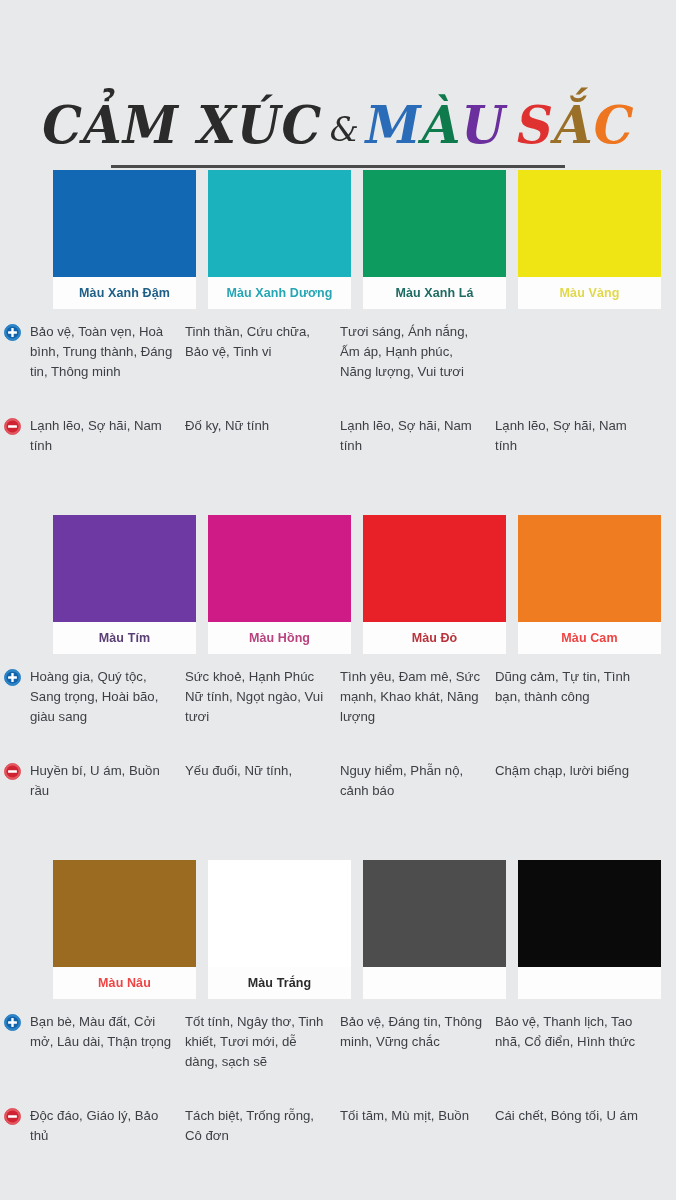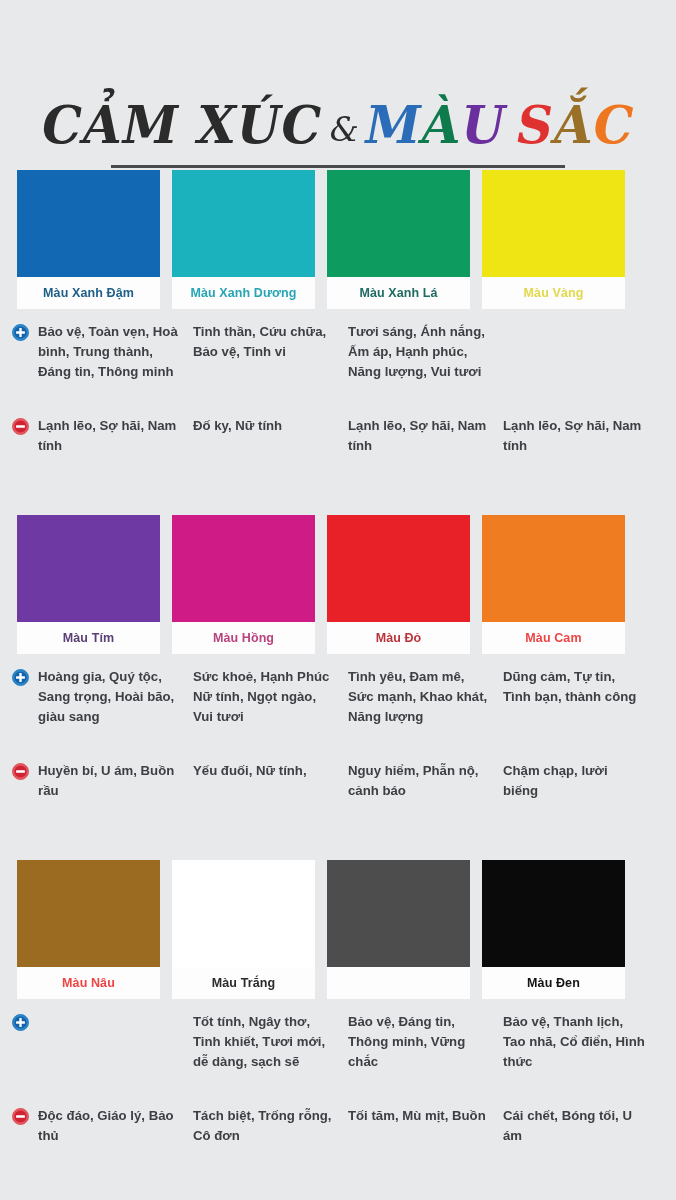--- a/index.html
+++ b/index.html
@@ -57,21 +57,21 @@
     left: 0;
     width: 676px;
   }
   .row {
     position: relative;
     width: 676px;
     height: 345px;
   }
   .cards {
     display: flex;
-    padding-left: 17px;
+    padding-left: 53px;
     box-sizing: border-box;
   }
   .card {
     width: 143px;
     margin-right: 12px;
     background: #fdfdfd;
     box-sizing: border-box;
   }
   .card .swatch {
     height: 107px;
@@ -83,24 +83,23 @@
     text-align: center;
     font-size: 12.5px;
     font-weight: bold;
     letter-spacing: .1px;
     white-space: nowrap;
   }
 
   
   .traits {
     display: flex;
-    padding-left: 38px;
+    padding-left: 30px;
     box-sizing: border-box;
     margin-top: 13px;
-    font-weight: bold;
   }
   .traits.neg { margin-top: 10px; }
   .tcol {
     width: 143px;
     margin-right: 12px;
     font-size: 13.2px;
     line-height: 20px;
     color: #3c3f44;
     position: relative;
   }
@@ -265,33 +264,33 @@
         </div>
         <div class="card">
           <div class="swatch" style="background: rgb(255, 255, 255);"></div>
           <div class="caption" style="color: rgb(43, 43, 43);">Màu Trắng</div>
         </div>
         <div class="card">
           <div class="swatch" style="background: rgb(77, 77, 77);"></div>
         </div>
         <div class="card">
           <div class="swatch" style="background: rgb(10, 10, 10);"></div>
-          <div class="caption" style="color: rgb(19, 19, 19);">Màu Đen</div>
         </div>
       </div>
       <div class="traits pos">
         <div class="tcol">
           <span class="badge plus">
             <svg viewBox="0 0 20 20">
               <circle cx="10" cy="10" r="9" fill="#2f86c8"></circle>
               <circle cx="10" cy="10" r="7.2" fill="#1263ab"></circle>
               <rect x="8.6" y="4.8" width="2.8" height="10.4" rx="0.6" fill="#ffffff"></rect>
               <rect x="4.8" y="8.6" width="10.4" height="2.8" rx="0.6" fill="#ffffff"></rect>
             </svg>
           </span>
+          <span class="txt">Bạn bè, Màu đất, Cởi mở, Lâu dài, Thận trọng</span>
         </div>
         <div class="tcol">
           <span class="txt">Tốt tính, Ngây thơ, Tinh khiết, Tươi mới, dễ dàng, sạch sẽ</span>
         </div>
         <div class="tcol">
           <span class="txt">Bảo vệ, Đáng tin, Thông minh, Vững chắc</span>
         </div>
         <div class="tcol">
           <span class="txt">Bảo vệ, Thanh lịch, Tao nhã, Cổ điển, Hình thức</span>
         </div>

